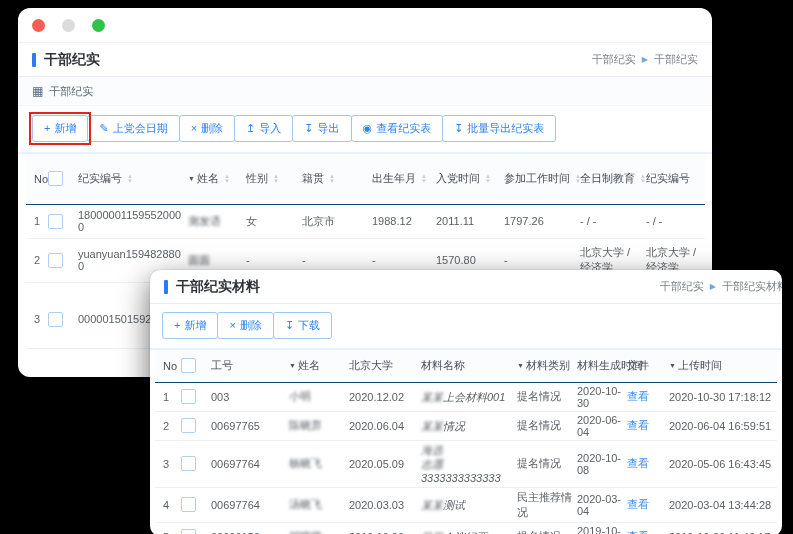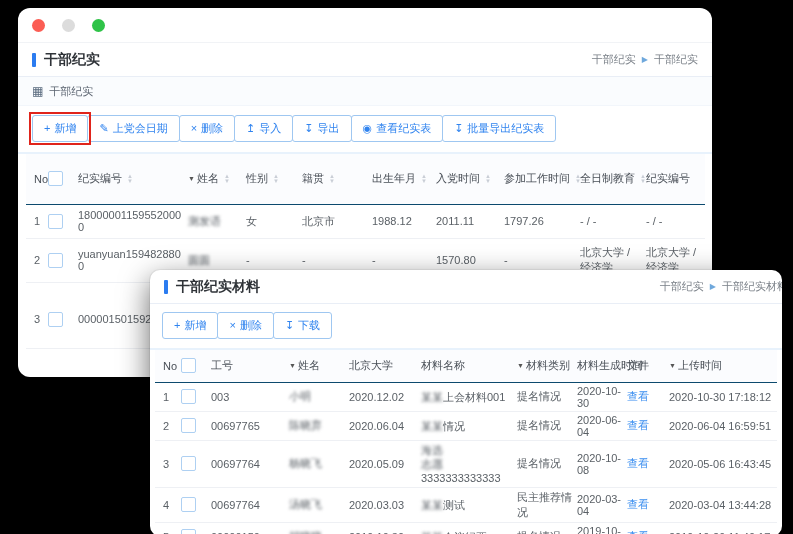--- a/index.html
+++ b/index.html
@@ -59,21 +59,21 @@
   .front-tbl thead tr{height:32px;}
   .front-tbl tbody tr{height:25px;}
   .front-tbl tbody tr:nth-child(3){height:38px;}
   .hlabel{display:inline-flex;align-items:center;white-space:nowrap;}
   .funnel{font-size:7px;color:#555;margin-right:2px;}
   .carets{display:inline-flex;flex-direction:column;margin-left:5px;}
   .carets i{font-style:normal;font-size:6px;line-height:5px;color:#c9ced6;}
   .cbx{width:13px;height:13px;border:1px solid #aed0f2;border-radius:2px;background:#fff;cursor:pointer;}
   .blur{filter:blur(1.5px);}
   a.vlink{color:#3a8ef0;text-decoration:none;cursor:pointer;text-align:center;}
-  .mline{line-height:14px;}
+  .mline{line-height:14px;font-style:italic;}
 </style>
 </head>
 <body>
 
 <div class="stage">
 
   <section class="window back">
     <div class="titlebar">
       <span class="dot red"></span>
       <span class="dot gray"></span>

